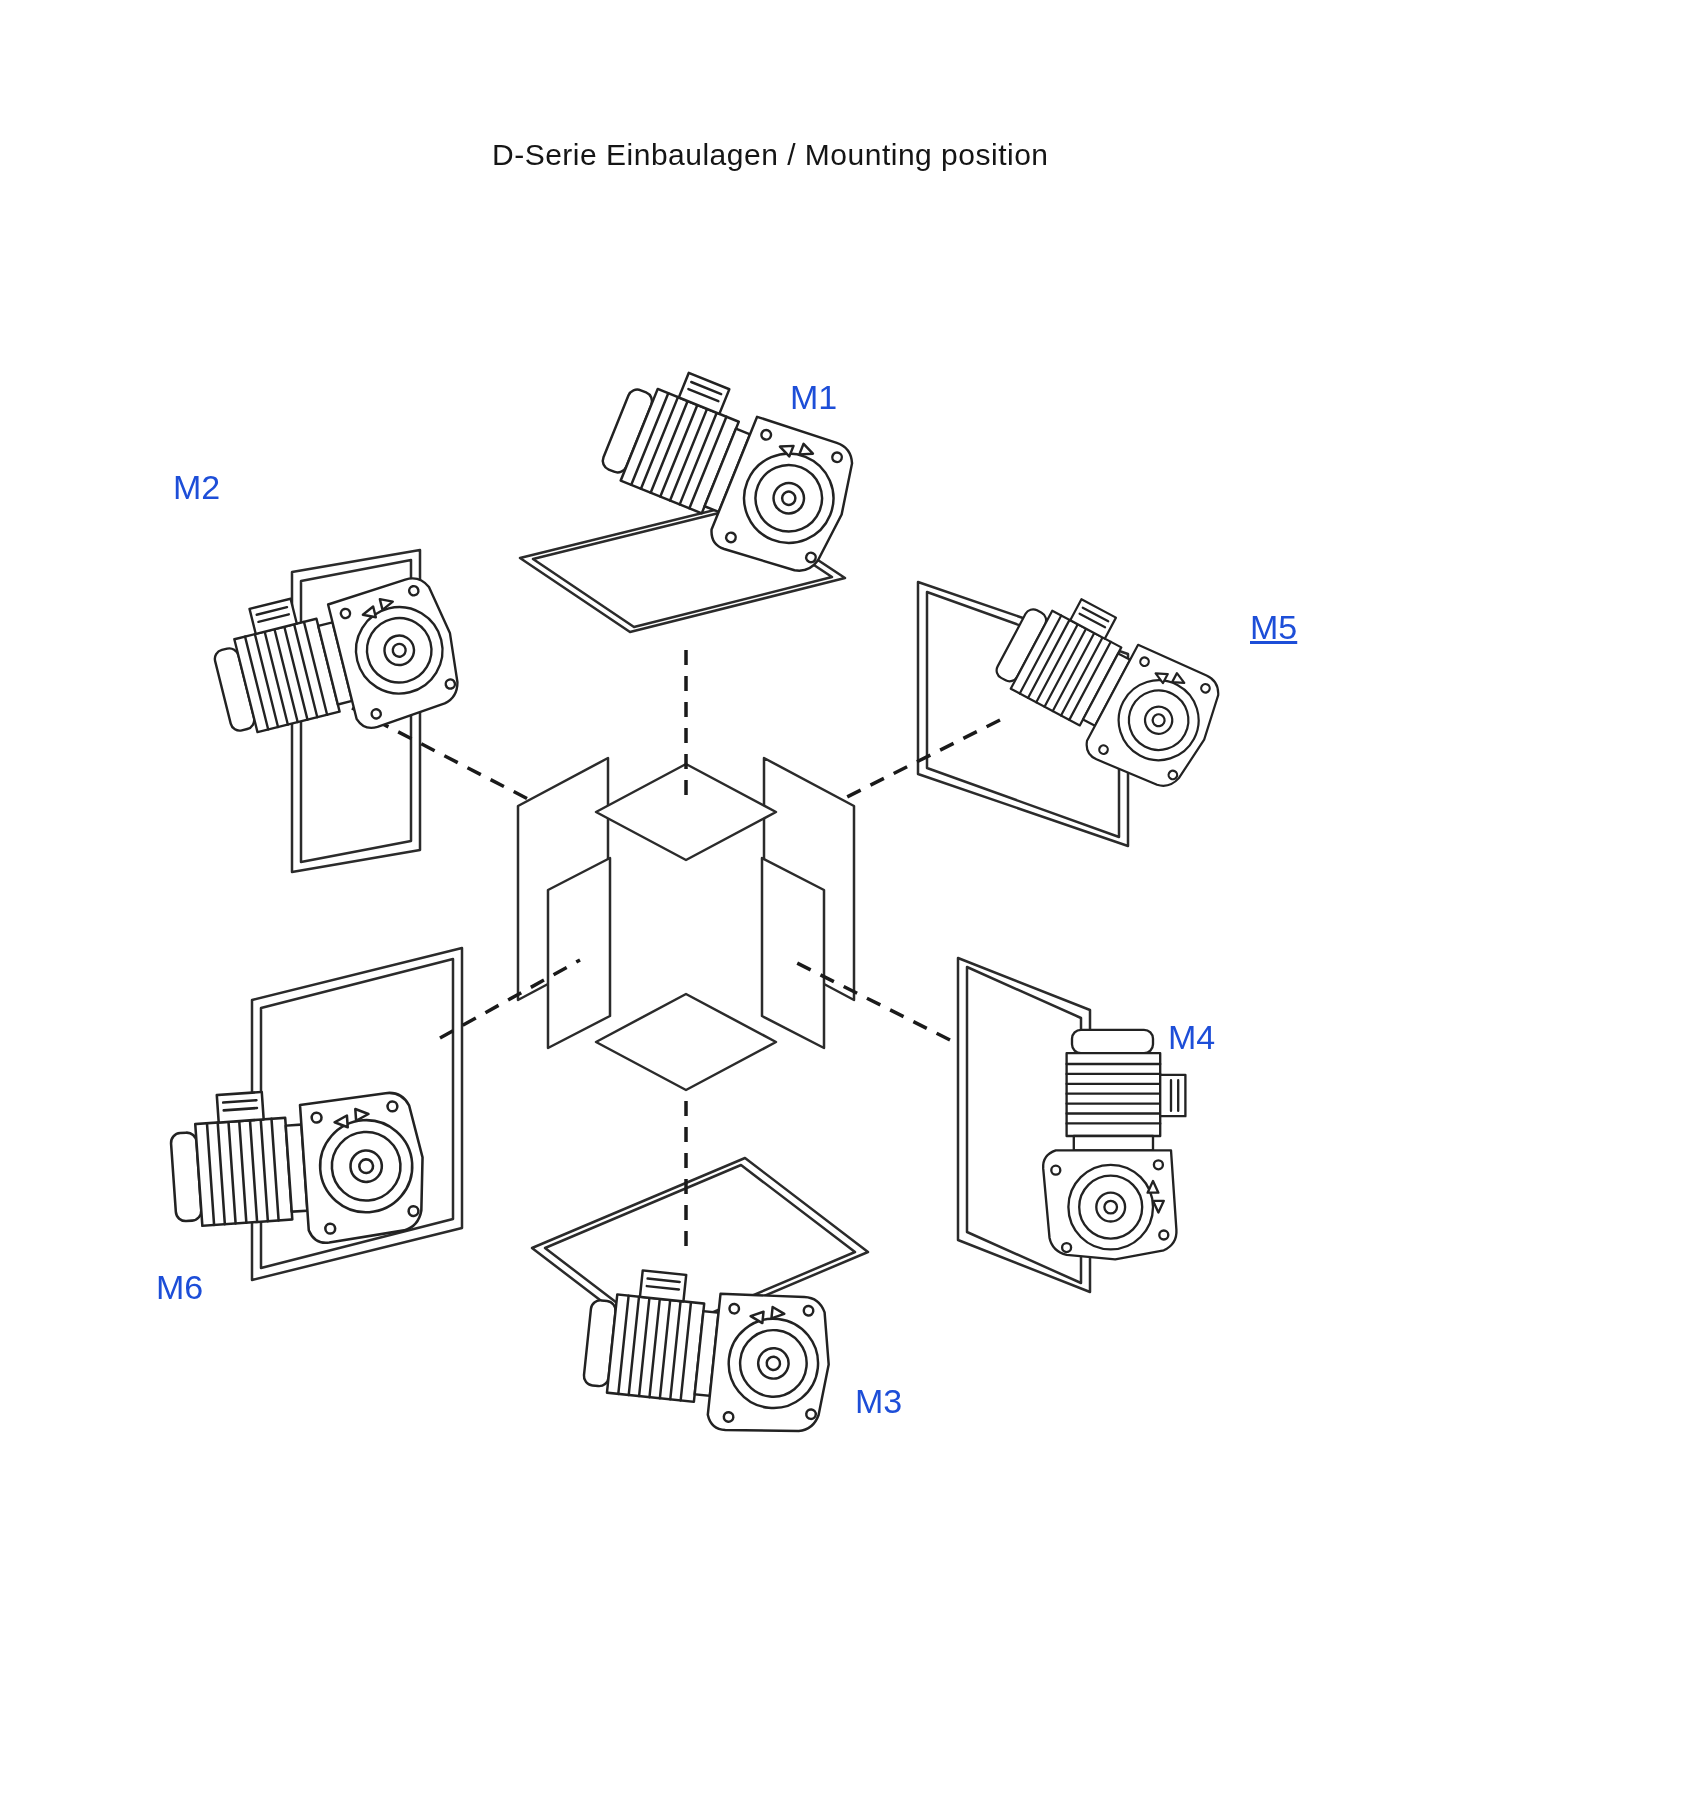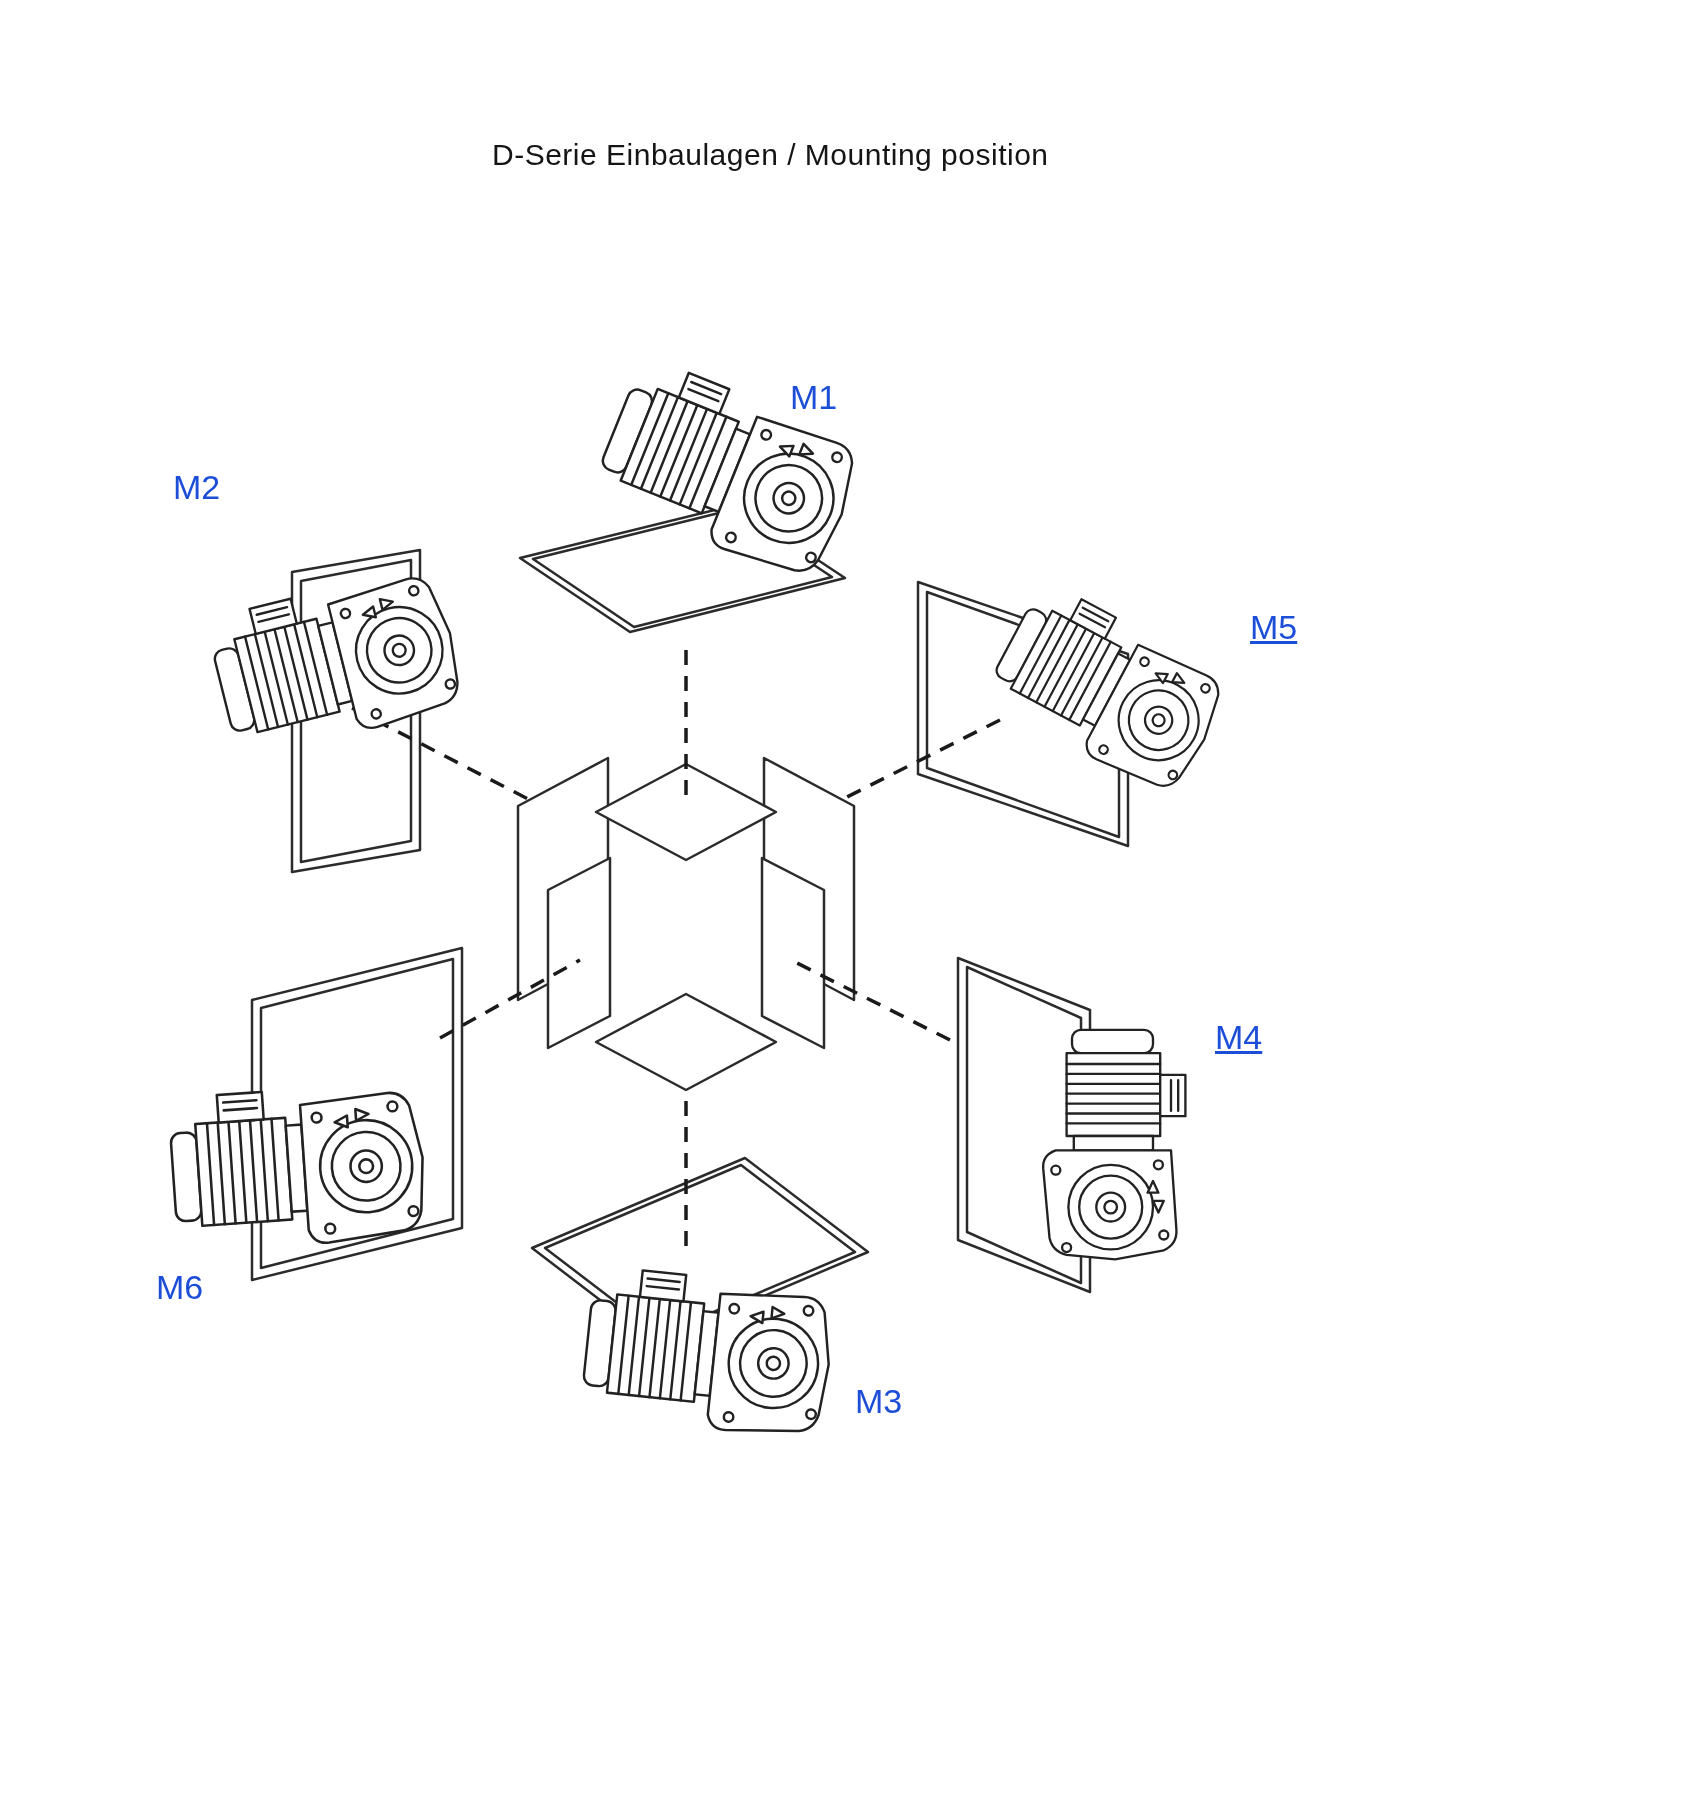--- a/index.html
+++ b/index.html
@@ -15,21 +15,21 @@
     position:absolute;left:492px;top:138px;
     font-size:30px;color:#151515;letter-spacing:.5px;white-space:nowrap;
   }
   .pos-label{
     position:absolute;
     font-size:34px;color:#1d4ed8;
   }
   .lbl-m1{left:790px;top:378px;}
   .lbl-m2{left:153px;top:468px;margin-left:20px;}
   .lbl-m5{left:1250px;top:608px;text-decoration:underline;}
-  .lbl-m4{left:1215px;top:1018px;text-decoration:underline;}
+  .lbl-m4{left:1168px;top:1018px;}
   .lbl-m6{left:156px;top:1268px;}
   .lbl-m3{left:855px;top:1382px;}
 </style>
 </head>
 <body>
 
 <div class="page">
 
   <svg class="diagram-svg" width="1690" height="1806" viewBox="0 0 1690 1806">
 

